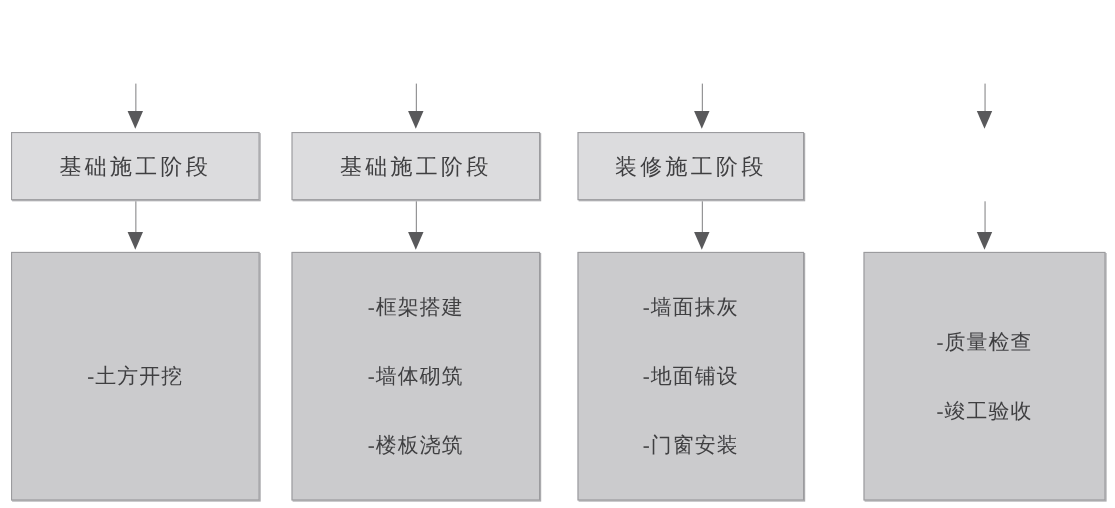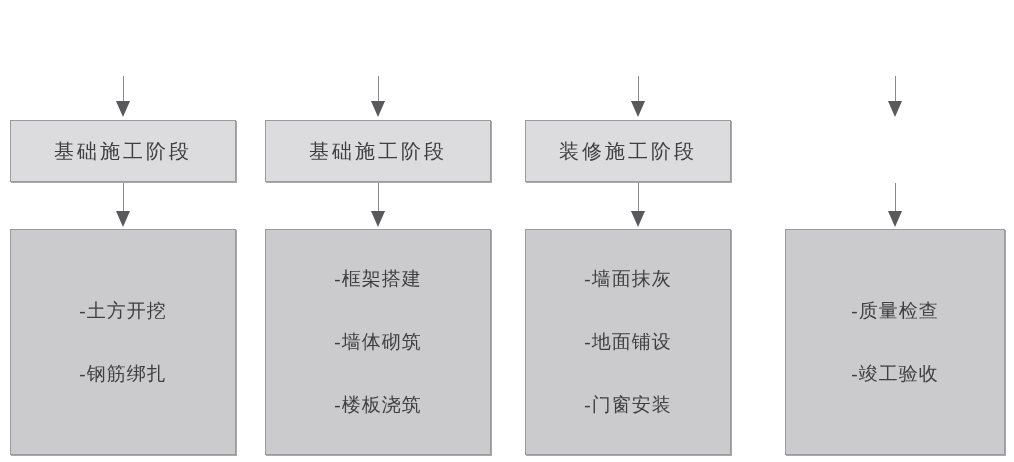--- a/index.html
+++ b/index.html
@@ -114,21 +114,20 @@
       <div class="stem"></div>
       <div class="head"></div>
     </div>
   <div class="arrow rowB a4">
       <div class="stem"></div>
       <div class="head"></div>
     </div>
 
   <div class="box detail c1">
     <span class="label">-土方开挖</span>
-    <span class="label">-钢筋绑扎</span>
   </div>
   <div class="box detail c2">
     <span class="label">-框架搭建</span>
     <span class="label">-墙体砌筑</span>
     <span class="label">-楼板浇筑</span>
   </div>
   <div class="box detail c3">
     <span class="label">-墙面抹灰</span>
     <span class="label">-地面铺设</span>
     <span class="label">-门窗安装</span>

